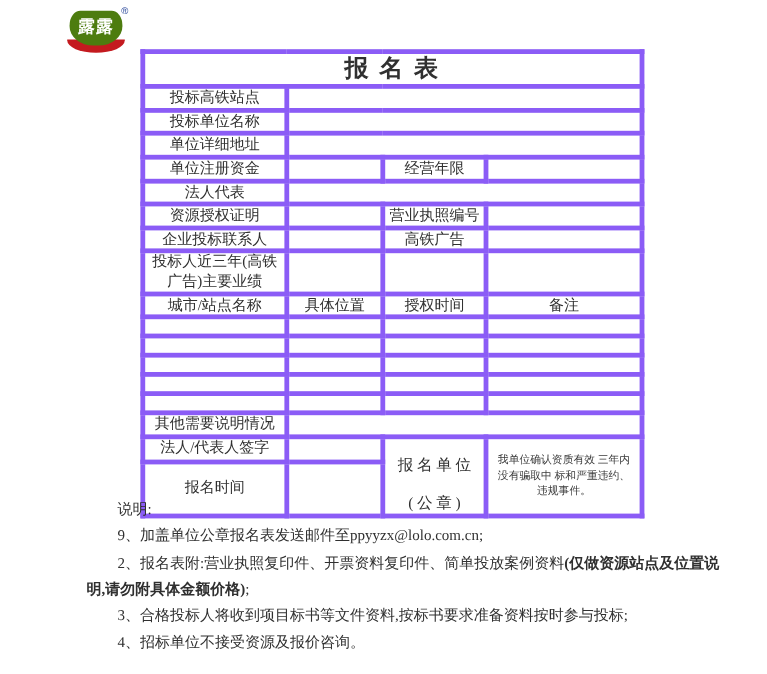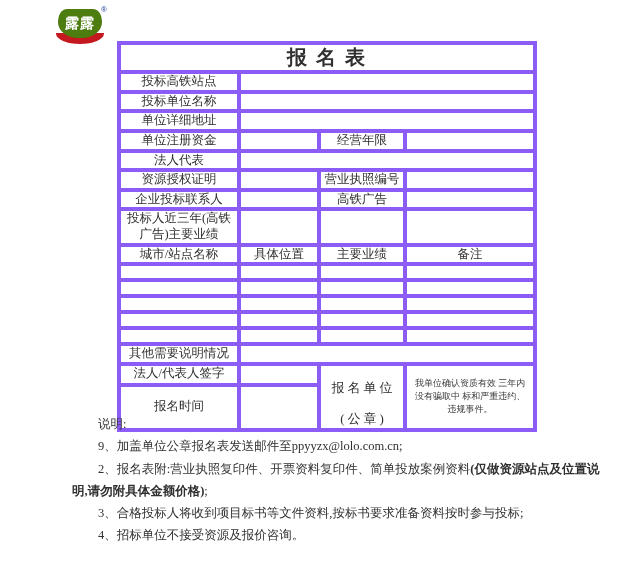--- a/index.html
+++ b/index.html
@@ -94,21 +94,21 @@
     </tr>
     <tr class="r-perf">
       <td class="perf-cell">投标人近三年(高铁广告)主要业绩</td>
       <td></td>
       <td></td>
       <td></td>
     </tr>
     <tr class="r-std">
       <td>城市/站点名称</td>
       <td>具体位置</td>
-      <td>主要业绩</td>
+      <td>授权时间</td>
       <td>备注</td>
     </tr>
     <tr class="r-std">
         <td></td>
         <td></td>
         <td></td>
         <td></td>
       </tr>
       <tr class="r-std">
         <td></td>

